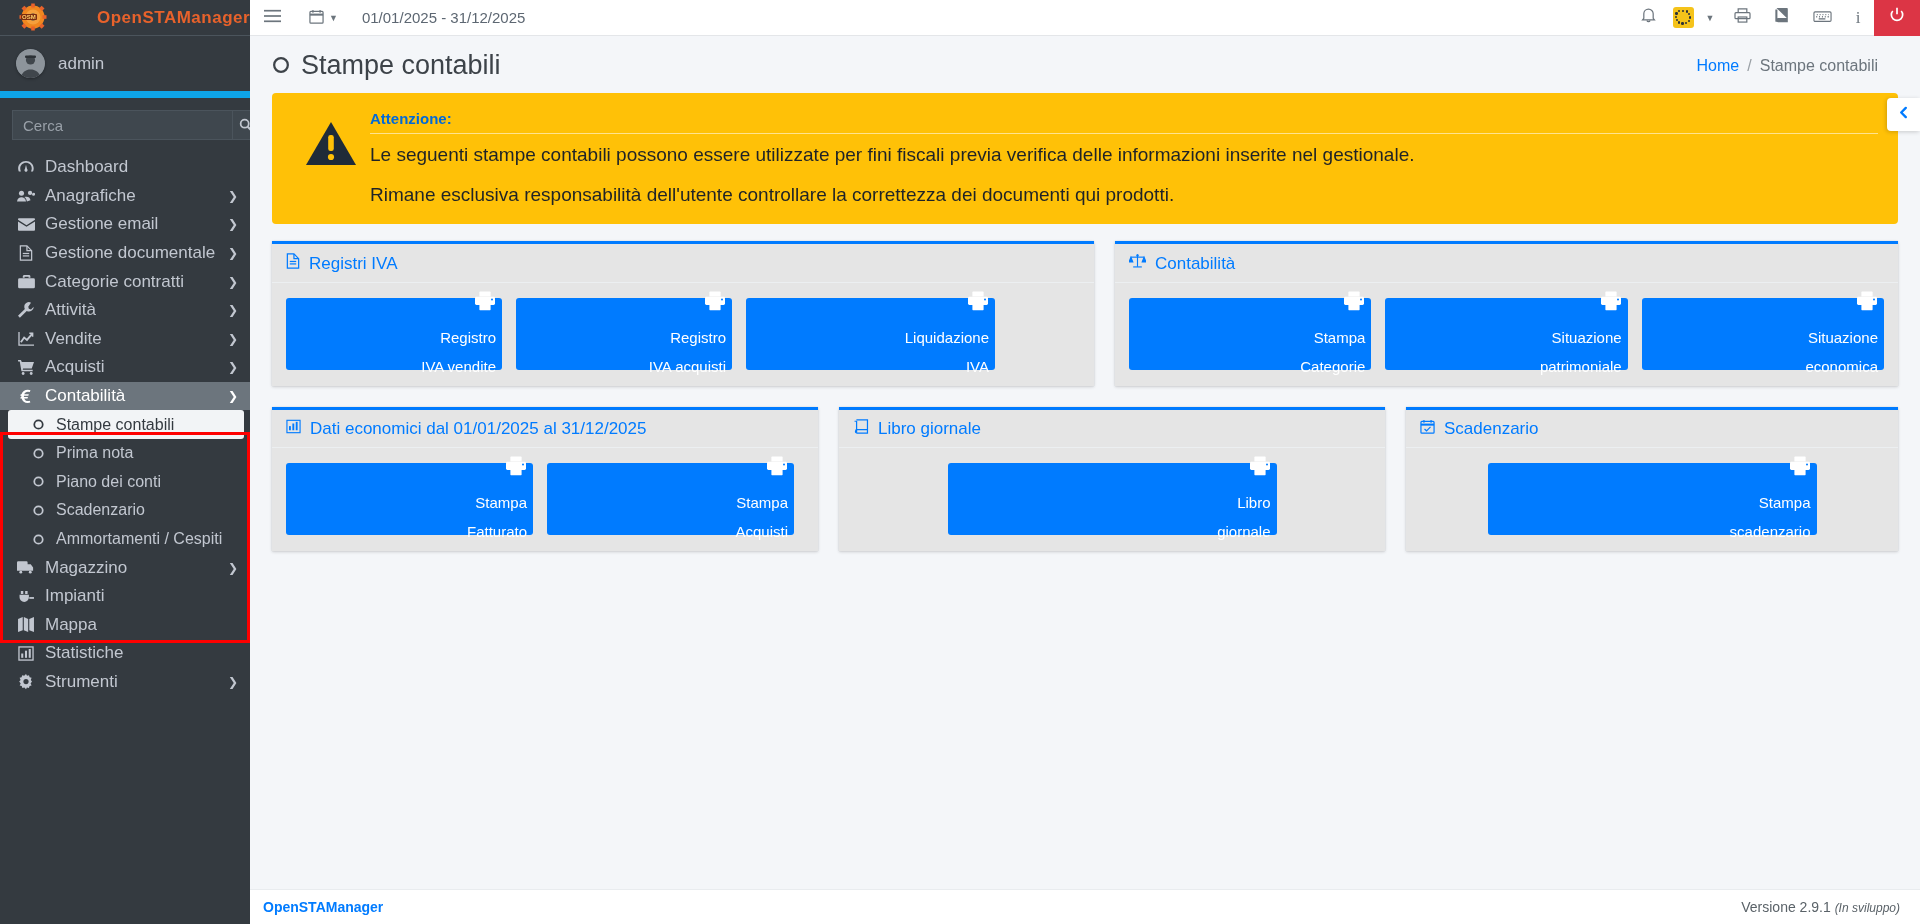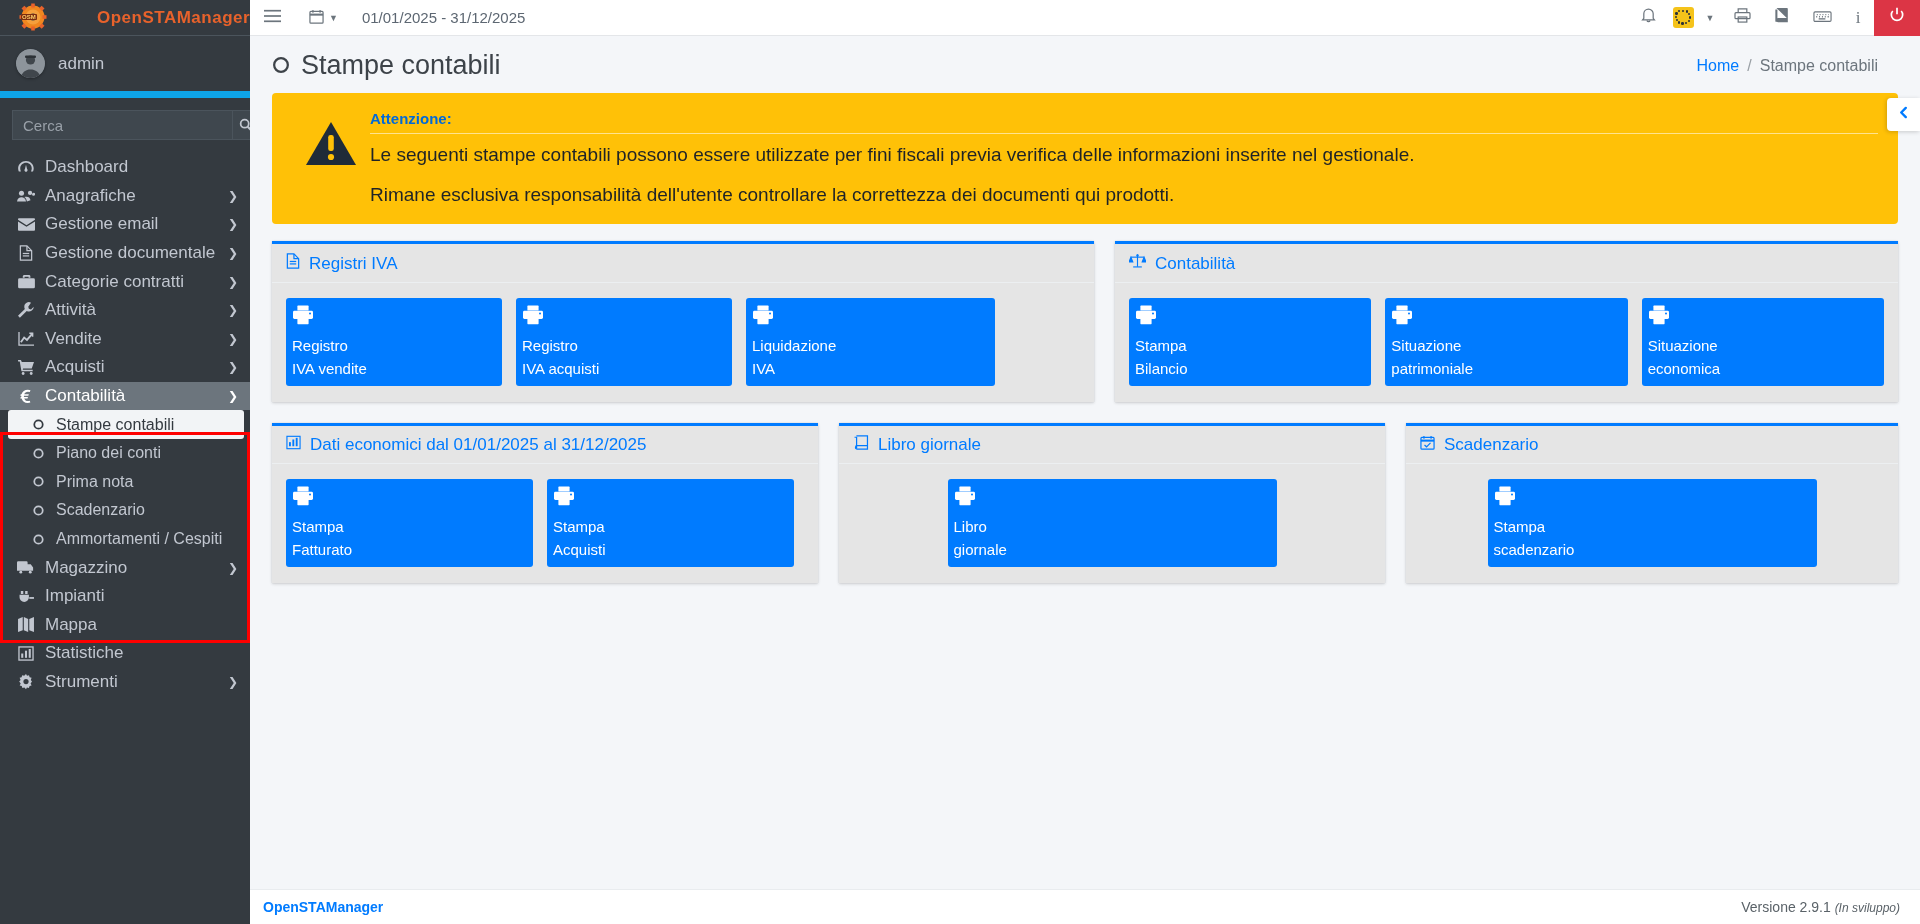--- a/index.html
+++ b/index.html
@@ -213,23 +213,23 @@
   .card-header {
     padding: 9px 14px 8px 14px;
     border-bottom: 1px solid #eceff1;
     display: flex; align-items: center; gap: 9px;
     color: #007bff; font-size: 17px;
   }
   .card-body { padding: 15px 14px 16px 14px; }
   .btn-grid { display: flex; gap: 14px; }
   .btn-print {
     background: #007bff; color: #fff; border: none; border-radius: 3px;
-    height: 88px;
-    display: flex; flex-direction: column; align-items: flex-start; justify-content: center;
-    gap: 2px; cursor: pointer;
+    height: 72px;
+    display: flex; flex-direction: column; align-items: flex-end; justify-content: center;
+    gap: 8px; cursor: pointer;
     font-family: "Liberation Sans", sans-serif; font-size: 15px;
     line-height: 1.35;
   }
   .btn-print .pic { margin-bottom: 4px; display: block; }
   .btn-print .l1, .btn-print .l2 { display: block; }
 
   
   .footer {
     height: 35px; min-height: 35px;
     background: #fff; border-top: 1px solid #e9ecef;
@@ -405,29 +405,29 @@
               </svg>
           </span>
           <span>Stampe contabili</span>
         </div>
         <div class="subnav-item">
           <span class="dot">
             <svg width="11" height="11" viewBox="0 0 12 12">
                 <circle cx="6" cy="6" r="4.6" fill="none" stroke="currentColor" stroke-width="1.9"></circle>
               </svg>
           </span>
-          <span>Piano dei conti</span>
+          <span>Prima nota</span>
         </div>
         <div class="subnav-item">
           <span class="dot">
             <svg width="11" height="11" viewBox="0 0 12 12">
                 <circle cx="6" cy="6" r="4.6" fill="none" stroke="currentColor" stroke-width="1.9"></circle>
               </svg>
           </span>
-          <span>Prima nota</span>
+          <span>Piano dei conti</span>
         </div>
         <div class="subnav-item">
           <span class="dot">
             <svg width="11" height="11" viewBox="0 0 12 12">
                 <circle cx="6" cy="6" r="4.6" fill="none" stroke="currentColor" stroke-width="1.9"></circle>
               </svg>
           </span>
           <span>Scadenzario</span>
         </div>
         <div class="subnav-item">
@@ -725,21 +725,21 @@
               <button class="btn-print" style="flex:1;">
                 <span class="pic">
                   <svg width="22" height="20" viewBox="0 0 22 20" fill="#fff">
                     <rect x="5.4" y="0.6" width="11.2" height="5" rx=".6"></rect>
                     <rect x="1" y="5.8" width="20" height="8.2" rx="1.4"></rect>
                     <rect x="5.4" y="12" width="11.2" height="7.2" rx=".6"></rect>
                     <circle cx="18" cy="8.4" r="1" fill="#007bff"></circle>
                   </svg>
                 </span>
                 <span class="l1">Stampa</span>
-                <span class="l2">Bilancio</span>
+                <span class="l2">Categorie</span>
               </button>
               <button class="btn-print" style="flex:1;">
                 <span class="pic">
                   <svg width="22" height="20" viewBox="0 0 22 20" fill="#fff">
                     <rect x="5.4" y="0.6" width="11.2" height="5" rx=".6"></rect>
                     <rect x="1" y="5.8" width="20" height="8.2" rx="1.4"></rect>
                     <rect x="5.4" y="12" width="11.2" height="7.2" rx=".6"></rect>
                     <circle cx="18" cy="8.4" r="1" fill="#007bff"></circle>
                   </svg>
                 </span>

